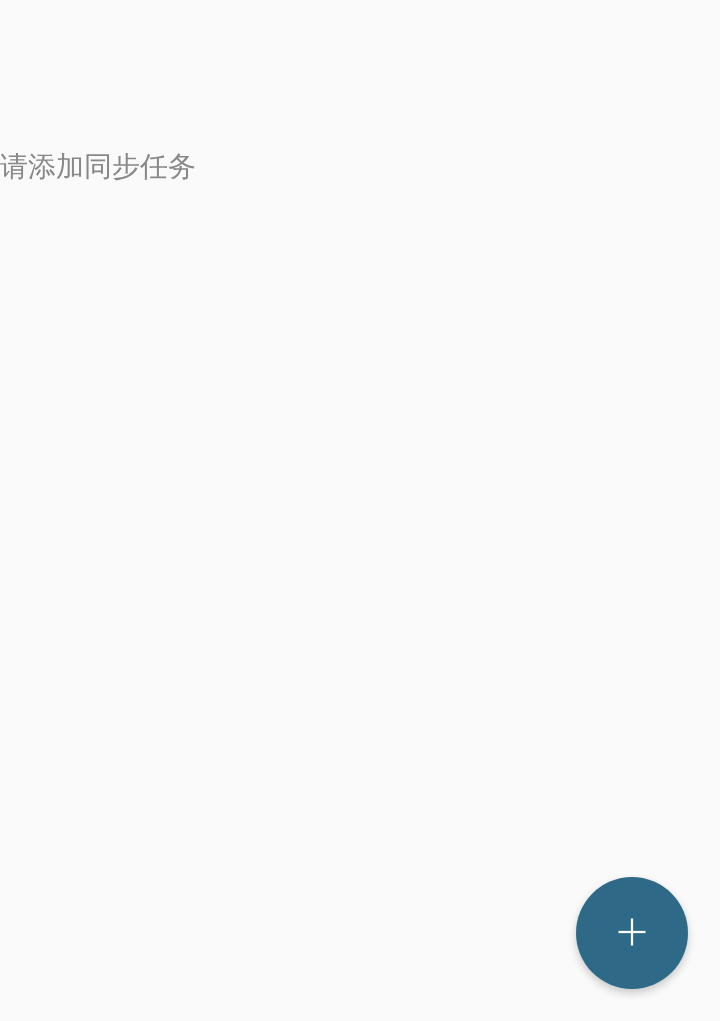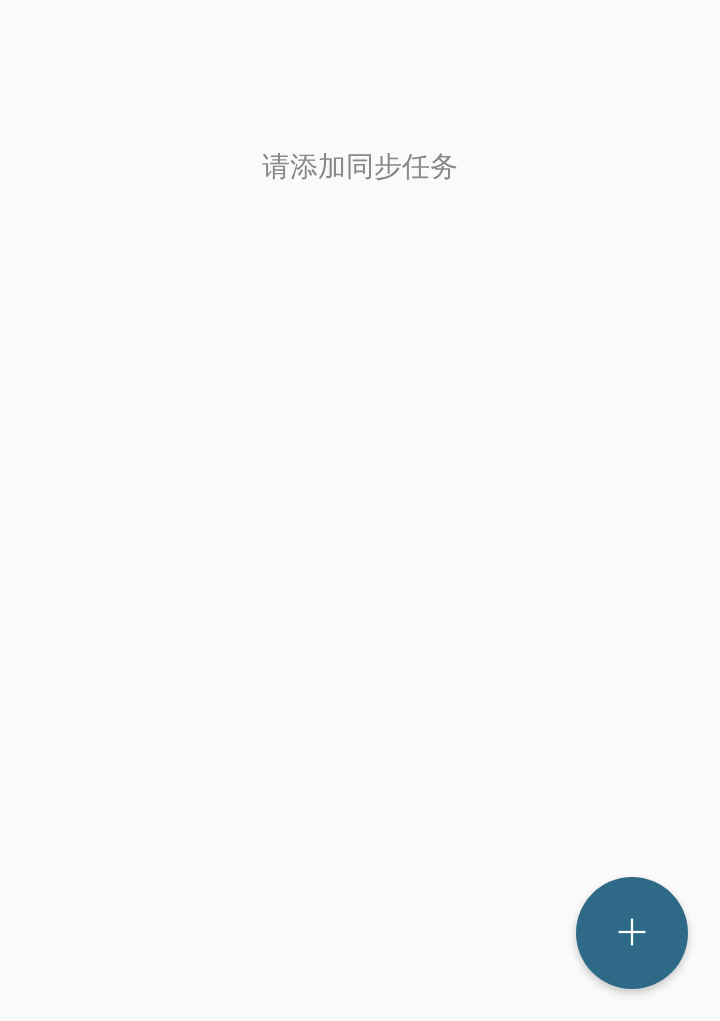--- a/index.html
+++ b/index.html
@@ -13,21 +13,21 @@
       background-color: #fafafa;
       font-family: -apple-system, BlinkMacSystemFont, "Segoe UI", Roboto, "Helvetica Neue", Arial, sans-serif;
       position: relative;
       overflow: hidden;
     }
     .empty-state-text {
       position: absolute;
       top: 148px;
       left: 0;
       right: 0;
-      text-align: center;
+      text-align: left;
       font-size: 28px;
       color: #888888;
       font-weight: 400;
     }
     .fab {
       position: absolute;
       bottom: 32px;
       right: 32px;
       width: 112px;
       height: 112px;

